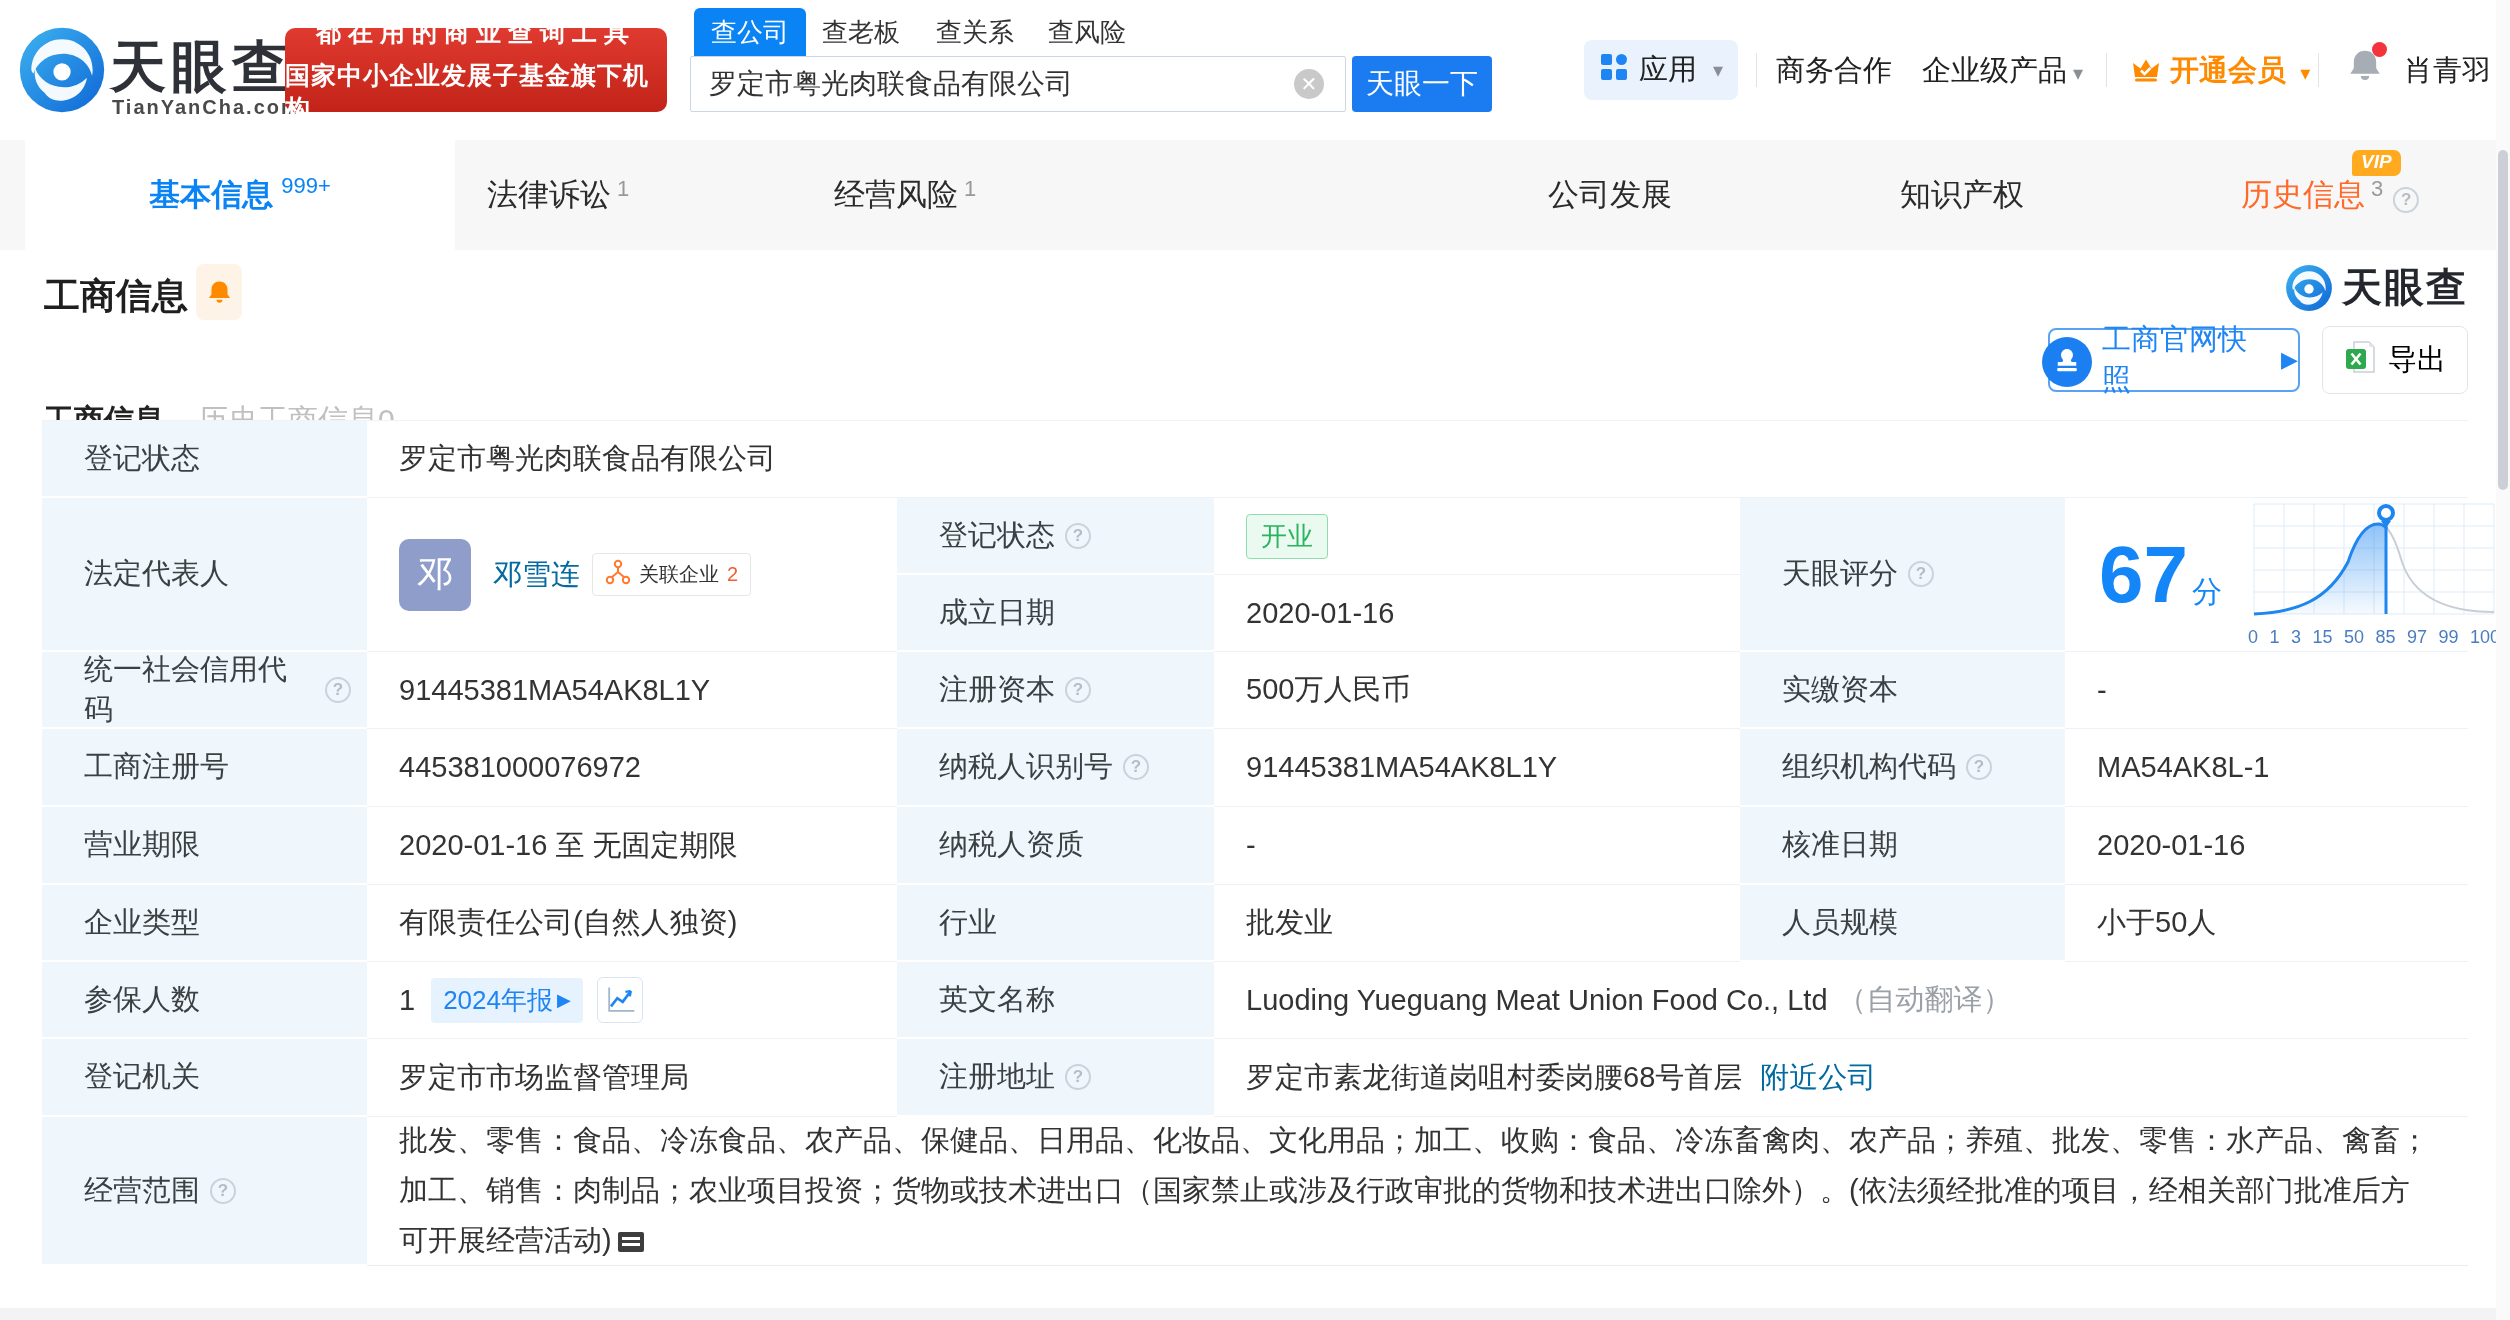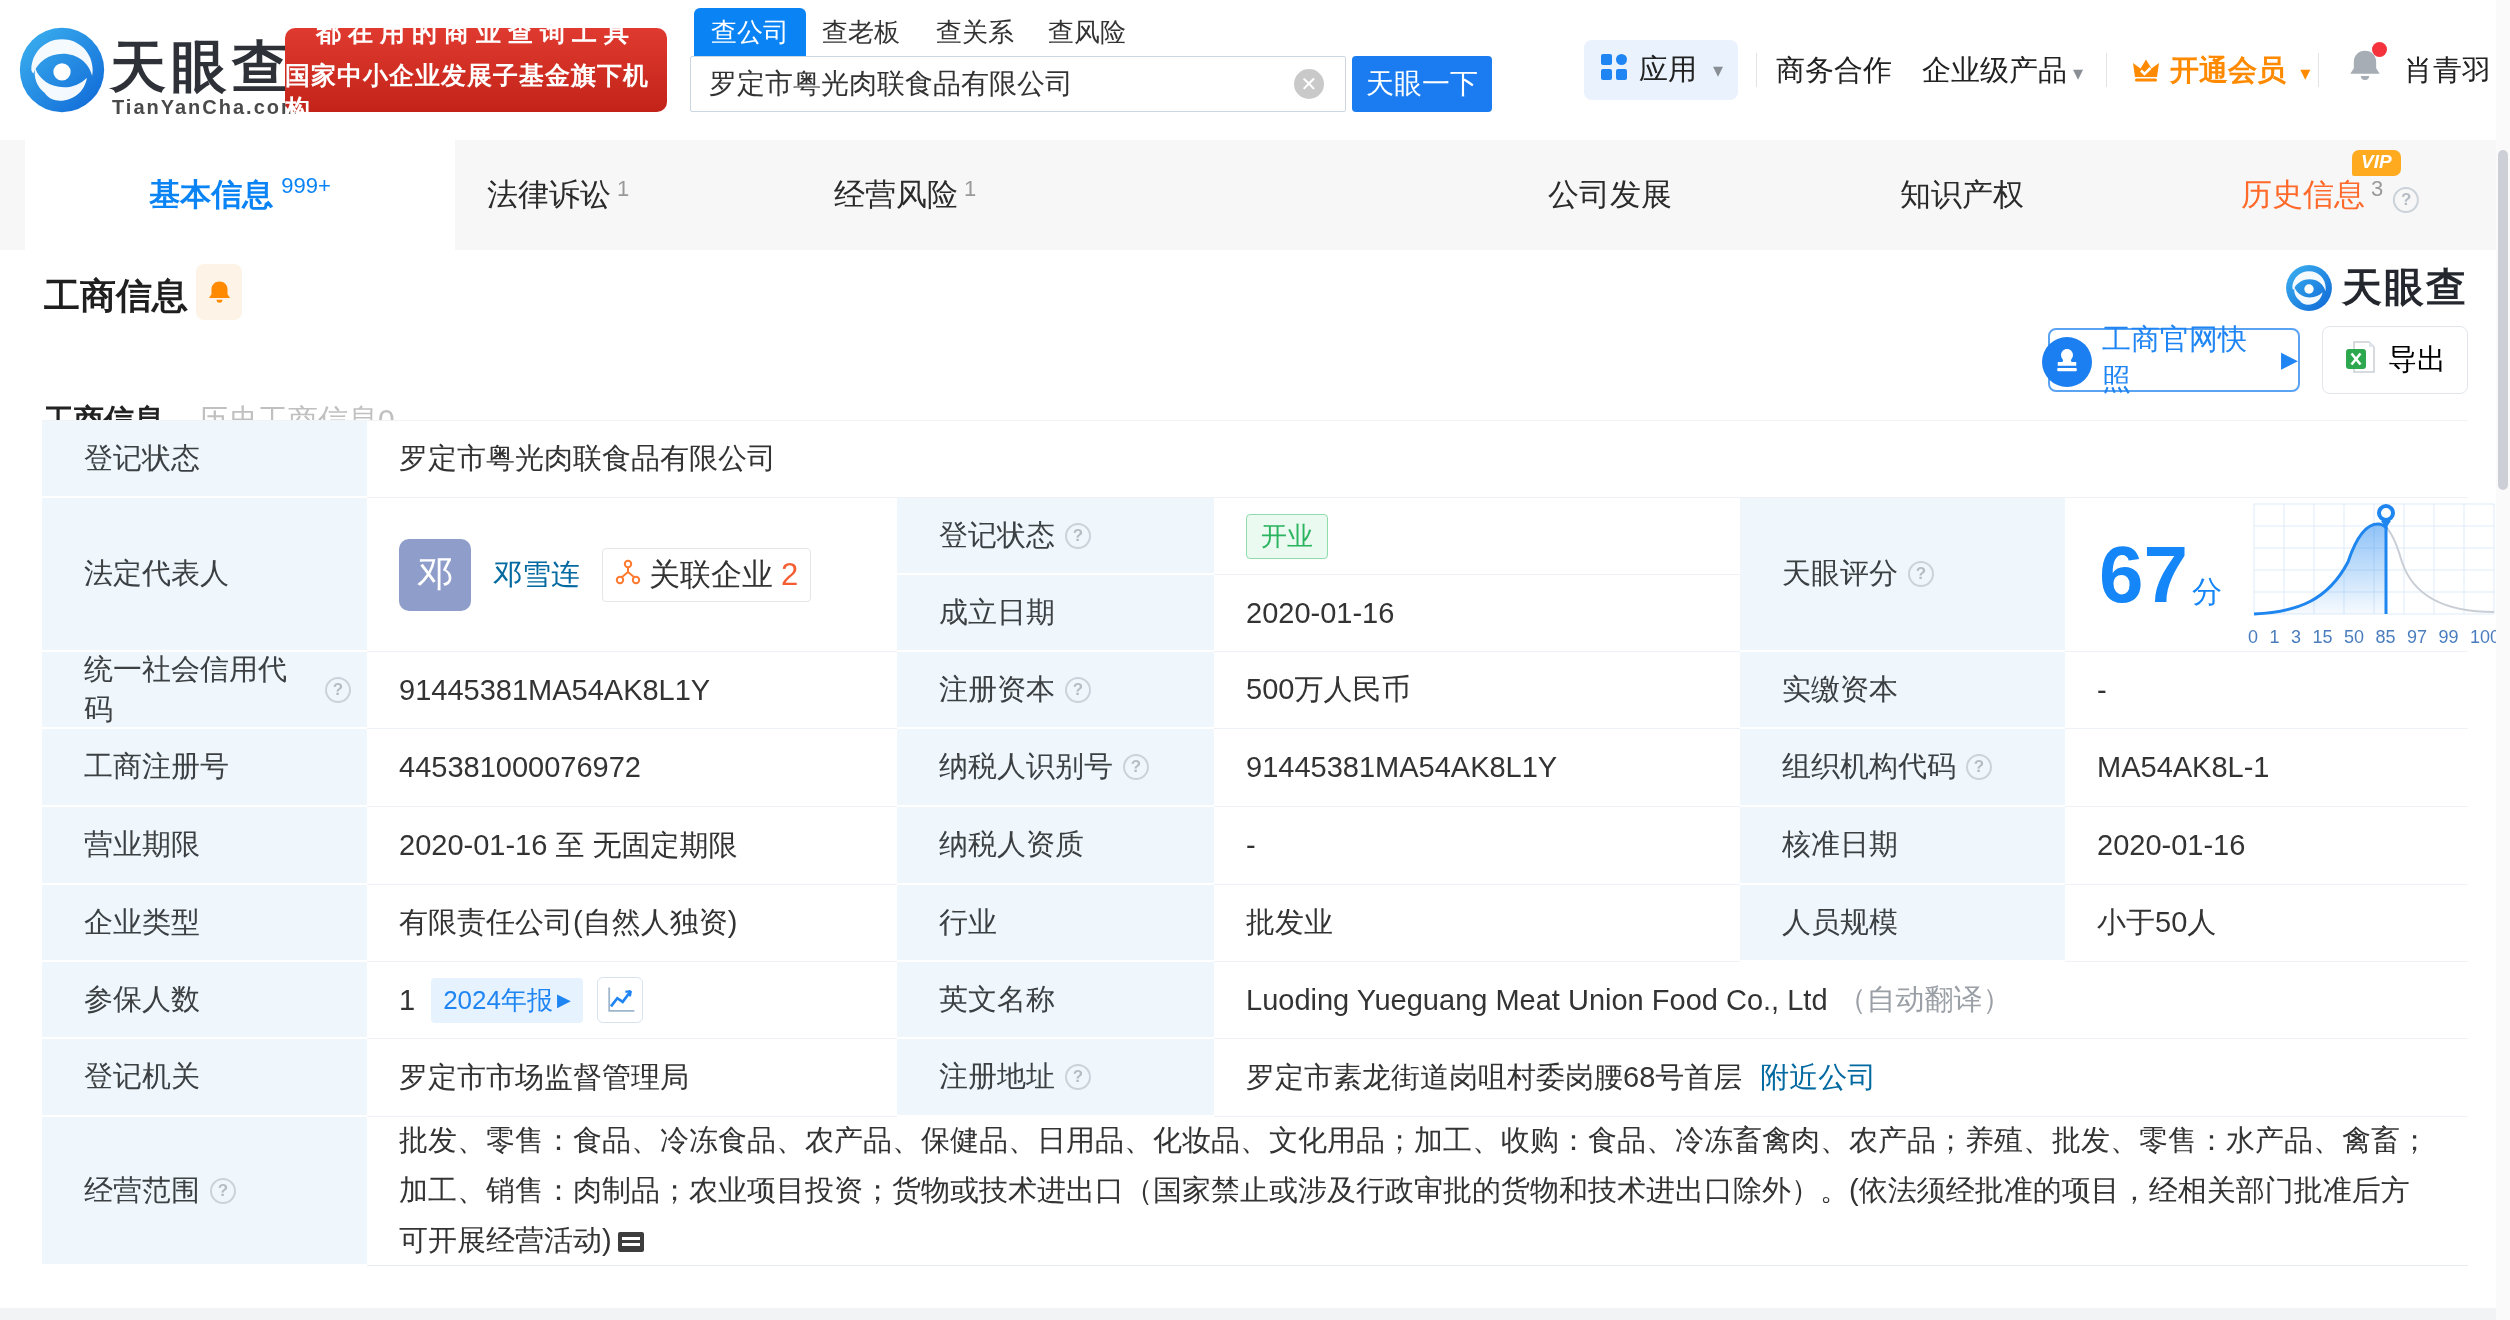--- a/index.html
+++ b/index.html
@@ -55,21 +55,21 @@
 
   
   .info-table { position:absolute; left:42px; top:420px; width:2426px; display:grid;
     grid-template-columns:325px 530px 317px 526px 325px 403px;
     grid-template-rows:77px 77px 77px 77px 78px 78px 77px 77px 78px 149px;
     border-top:1px solid #f0f3f6; }
   .lbl { background:#eff7fd; border-bottom:2px solid #fff; display:flex; align-items:center; padding:0 16px 0 42px; font-size:29px; color:#3c4043; }
   .val { background:#fff; border-bottom:1px solid #eef2f6; display:flex; align-items:center; padding-left:32px; font-size:29px; color:#333; }
   .blue { color:#0369a1; text-decoration:none; }
   .avatar { width:72px; height:72px; border-radius:10px; background:#8e9dc9; color:#fff; font-size:36px; display:flex; align-items:center; justify-content:center; margin-right:22px; }
-  .rel-badge { display:inline-flex; align-items:center; gap:8px; border:1px solid #e6e6e6; border-radius:4px; padding:5px 12px; font-size:31px; color:#333; margin-left:22px; background:#fff; }
+  .rel-badge { display:inline-flex; align-items:center; gap:8px; border:1px solid #e6e6e6; border-radius:4px; padding:5px 12px; font-size:20px; color:#333; margin-left:12px; background:#fff; }
   .rel-badge b { color:#f25e32; font-weight:normal; }
   .badge-open { background:#eafaf0; border:1px solid #8fdcac; color:#2bb45f; font-size:26px; padding:4px 14px; border-radius:4px; }
   .report-badge { display:inline-flex; align-items:center; background:#e6f2fd; color:#1f85f3; font-size:26px; padding:5px 12px; border-radius:4px; margin-left:16px; }
   .report-badge .arr { font-size:18px; margin-left:4px; }
   .chart-btn { width:46px; height:46px; border:1px solid #d8e4ef; border-radius:6px; display:inline-flex; align-items:center; justify-content:center; margin-left:14px; background:#fff; }
   .gray-note { color:#9aa0a6; margin-left:10px; }
   .scope-val { line-height:50px; padding:20px 30px 20px 32px; font-size:29px; align-items:center; display:flex; border-bottom:1px solid #e8edf2; }
   .scope-icon { display:inline-block; vertical-align:-2px; margin-left:6px; }
 
   

